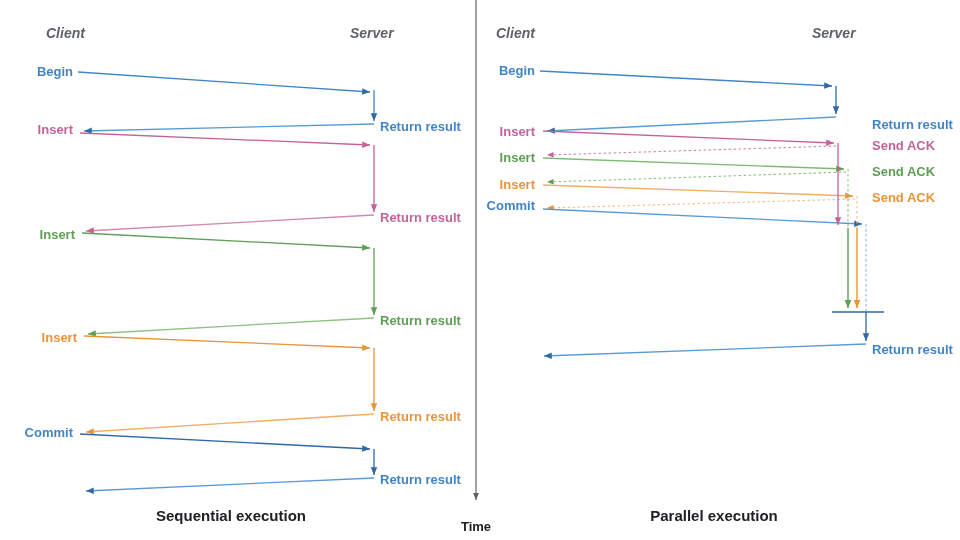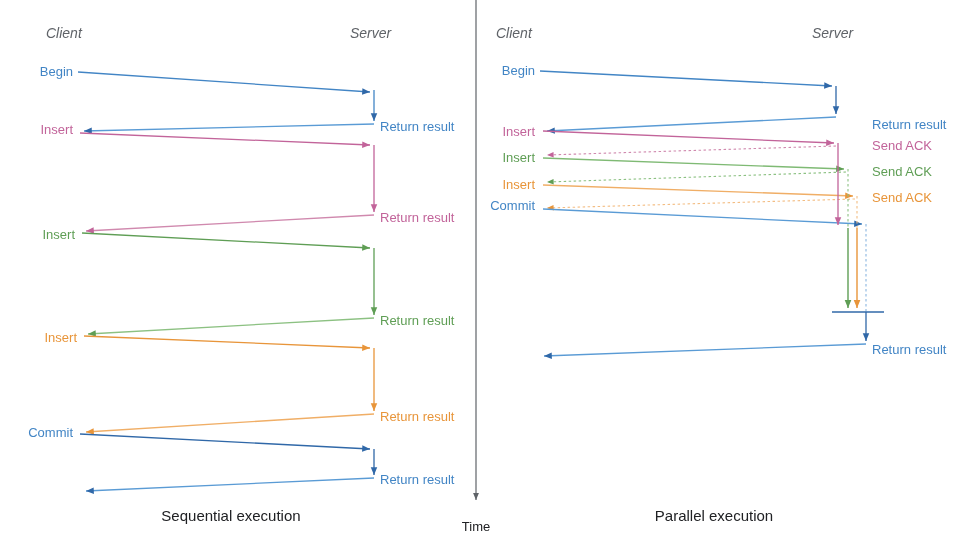--- a/index.html
+++ b/index.html
@@ -7,20 +7,21 @@
     padding: 0;
     background: #ffffff;
   }
   #page {
     position: relative;
     width: 960px;
     height: 540px;
     background: #ffffff;
     font-family: "Liberation Sans", sans-serif;
     overflow: hidden;
+    font-weight: bold;
   }
   svg { display: block; }
   .lane-label {
     font-family: "Liberation Sans", sans-serif;
     font-size: 14px;
     font-style: italic;
     fill: #5f6368;
   }
   .msg-label {
     font-family: "Liberation Sans", sans-serif;

